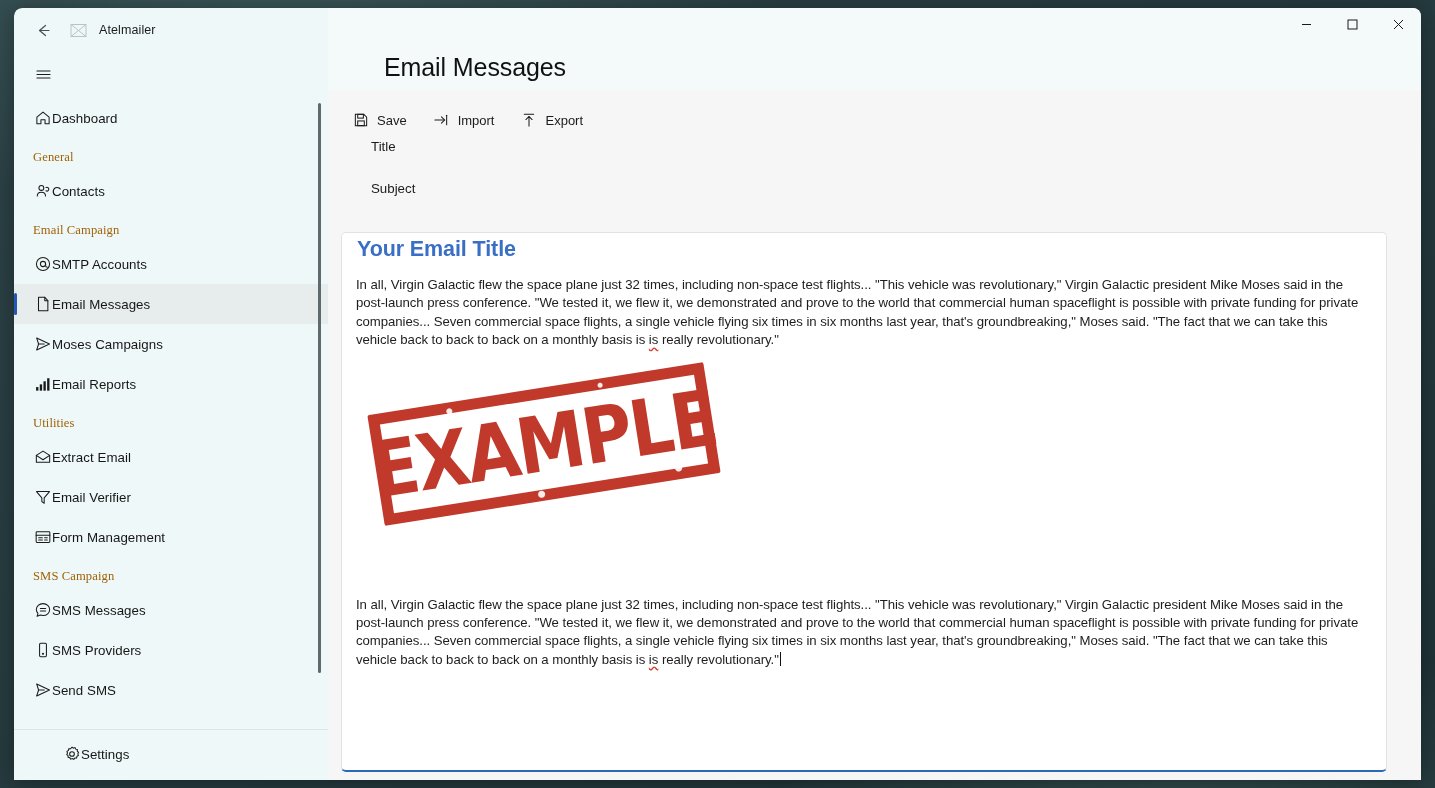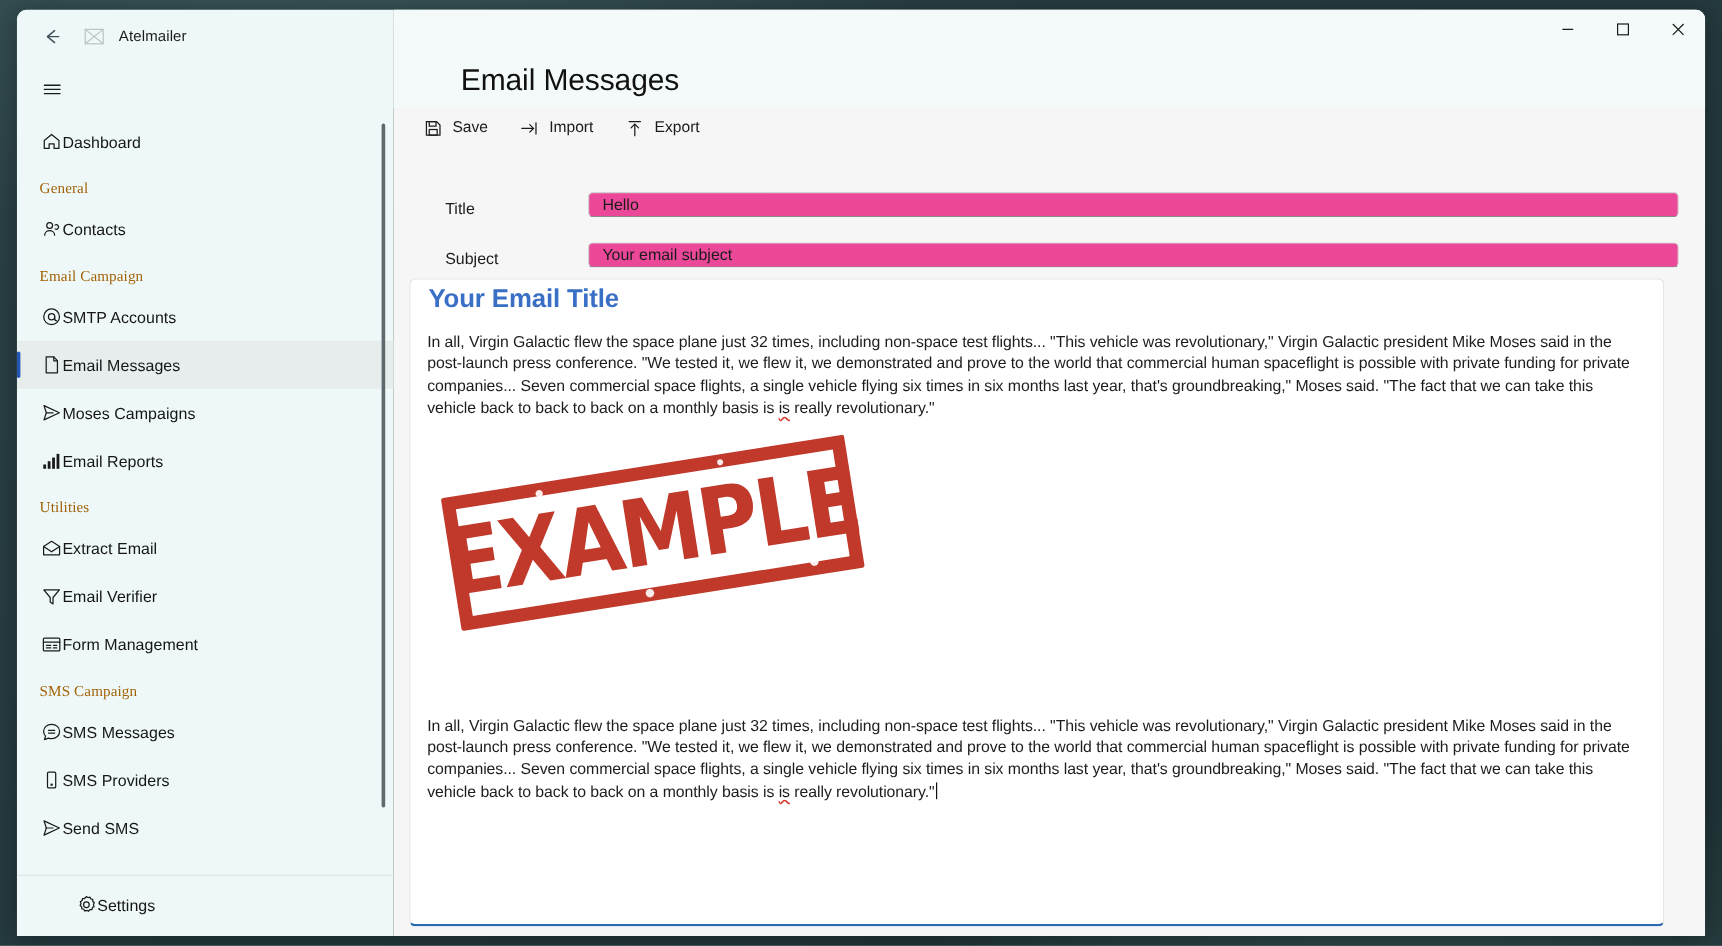--- a/index.html
+++ b/index.html
@@ -185,21 +185,21 @@
   .toolbar {
     flex: 0 0 46px;
     height: 46px;
     display: flex;
     align-items: center;
     padding-left: 13px;
     gap: 4px;
   }
   .tb-btn {
     display: flex;
-    align-items: flex-start;
+    align-items: flex-end;
     gap: 8px;
     height: 30px;
     padding: 0 11px;
     border-radius: 4px;
     cursor: default;
   }
   .tb-btn .ico {
     width: 17px; height: 17px;
     display:flex; align-items:center; justify-content:center;
     color: #1c1c1c;
@@ -208,23 +208,24 @@
     font-size: 13px;
     color: #1b1b1b;
   }
 
   
   .form-area {
     padding: 3px 22px 0 22px;
   }
   .form-row {
     display: flex;
-    align-items: flex-end;
+    align-items: flex-start;
     height: 42px;
-    gap: 12px;
+    gap: 0;
+    flex-direction: column;
   }
   .form-label {
     width: 128px;
     flex: 0 0 128px;
     font-size: 13.3px;
     color: #1b1b1b;
     padding-left: 21px;
   }
   .form-input {
     flex: 1 1 auto;

